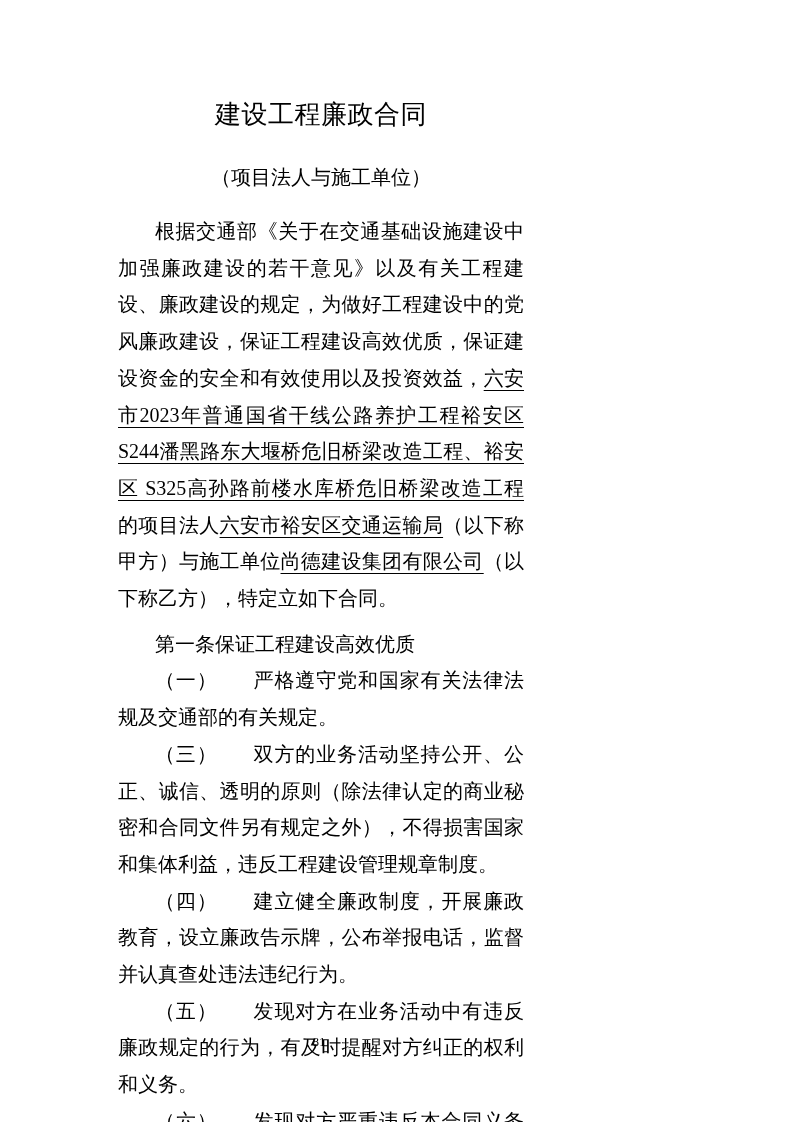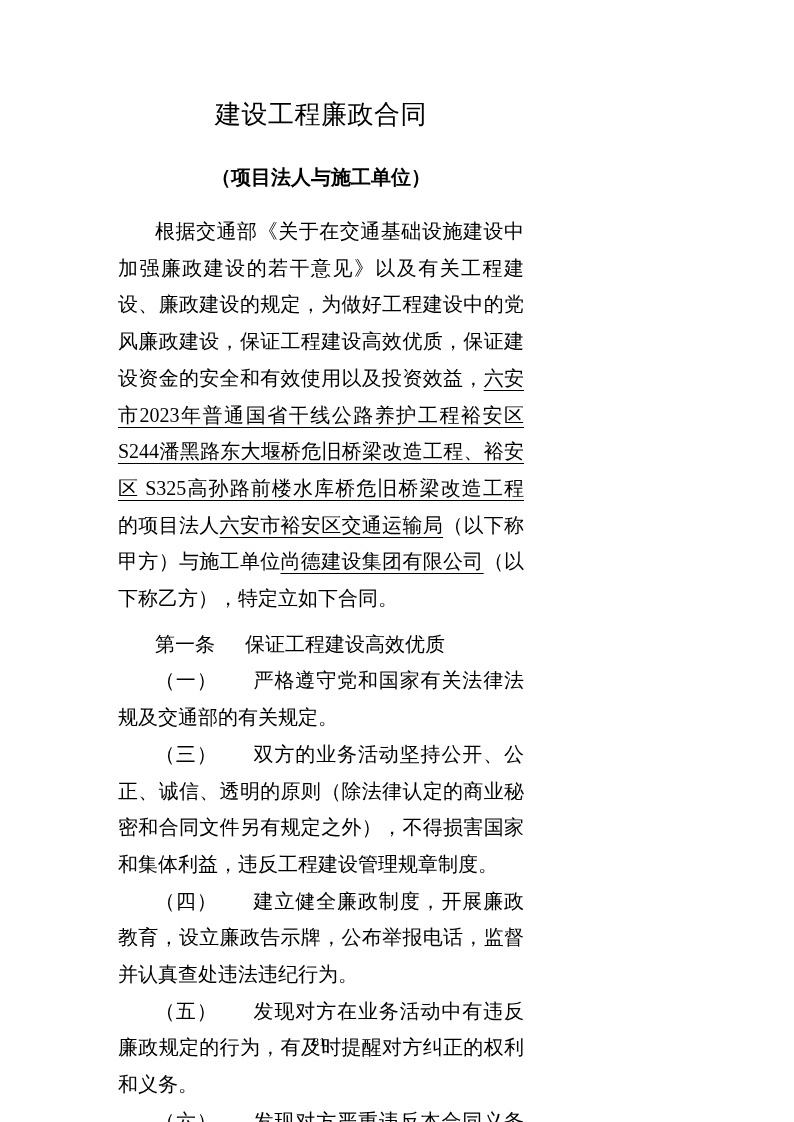--- a/index.html
+++ b/index.html
@@ -19,35 +19,35 @@
   }
   .doc-title {
     font-size: 26px;
     font-weight: normal;
     text-align: center;
     line-height: 46px;
     letter-spacing: 0.5px;
   }
   .doc-subtitle {
     font-size: 20px;
-    font-weight: bold;
+    font-weight: normal;
     text-align: center;
     line-height: 30px;
     margin-top: 24px;
   }
   .para {
     font-size: 20px;
     line-height: 36.7px;
     text-align: justify;
     text-justify: inter-ideograph;
     text-indent: 37px;
   }
   .preamble { margin-top: 21px; }
   .article-heading { margin-top: 9px; }
-  .article-num { margin-right: 30px; }
+  .article-num { }
   .clause-num { margin-right: 36px; }
   .u {
     text-decoration: underline;
     text-decoration-thickness: 1px;
     text-underline-offset: 5px;
   }
   .page-number {
     position: absolute;
     left: 0; right: 0;
     top: 1033px;

